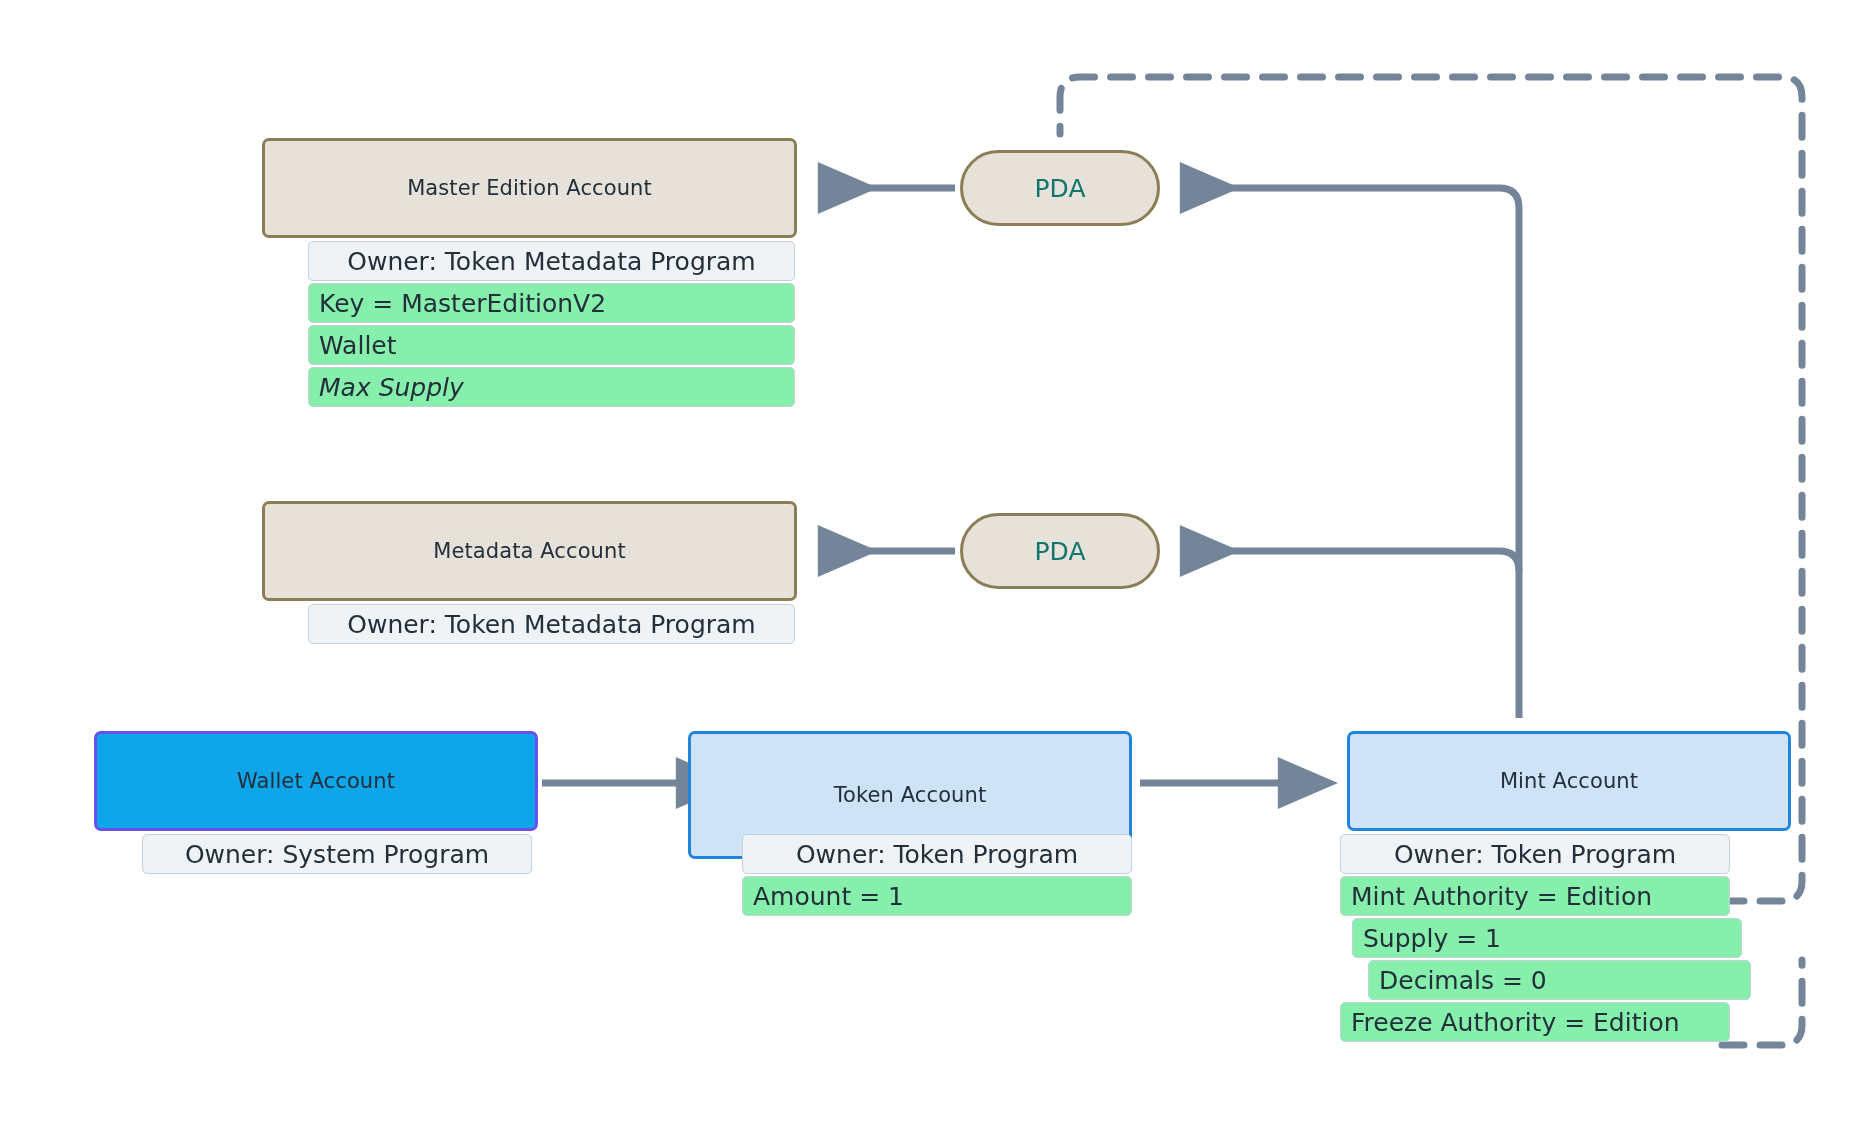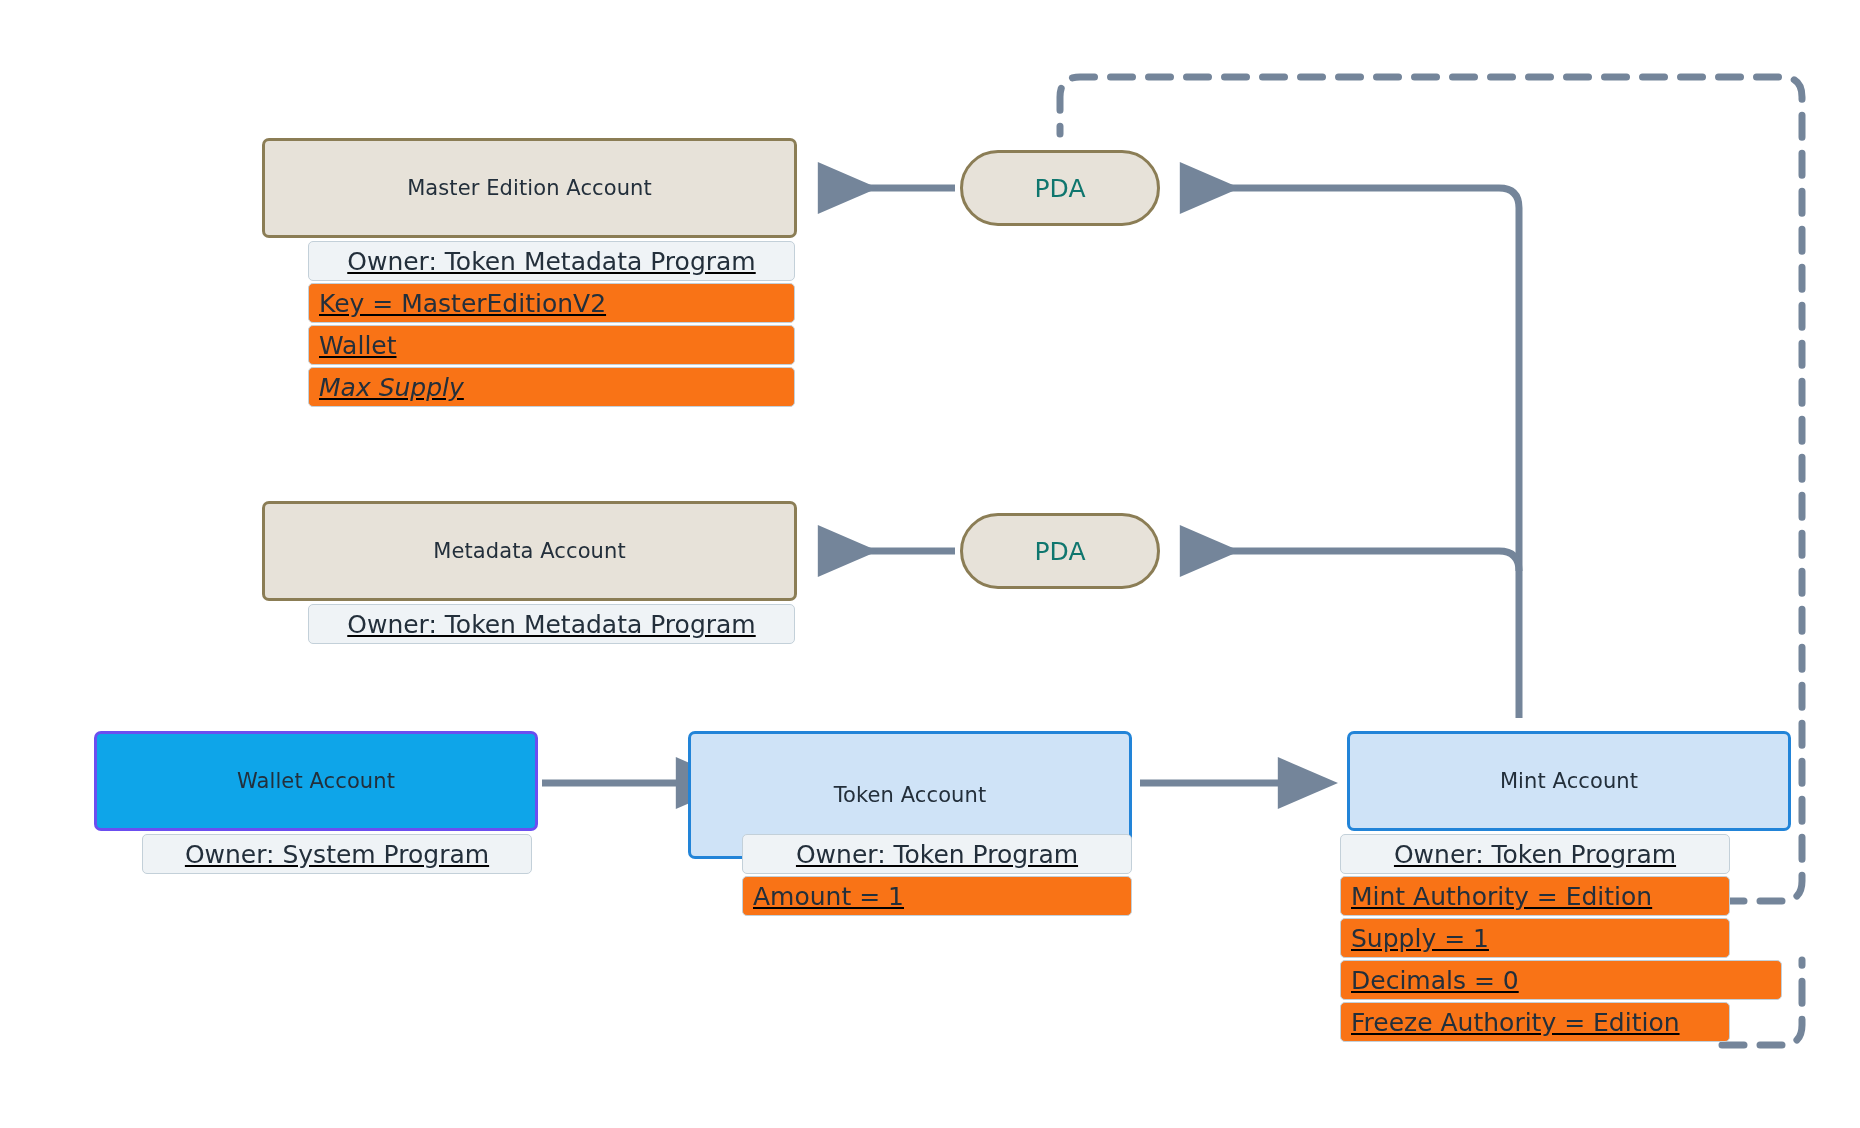--- a/index.html
+++ b/index.html
@@ -48,32 +48,31 @@
     background: #cfe3f7;
     border: 3px solid #2284d8;
   }
   .node-header.purple {
     background: #0ea5e9;
     border: 3px solid #6b4ef0;
   }
 
   .attrs {
     position: absolute;
-    text-decoration: underline;
   }
   .attr-row {
     border: 1.6px solid #c3d0d9;
     border-radius: 5px;
     font-size: 25px;
     color: #232f3b;
     display: flex;
     align-items: center;
     height: 40px;
     margin-bottom: 2px;
-    background: #f97316;
+    background: #86efac;
     padding: 0 10px;
     white-space: nowrap;
   }
   .attr-row.owner {
     background: #eff3f6;
     justify-content: center;
   }
   .attr-row.italic {
     font-style: italic;
   }
@@ -192,24 +191,24 @@
       <span>Mint Account</span>
     </div>
   </div>
   <div class="attrs" style="left:1340px; top:834px;">
     <div class="attr-row owner" style="width:390px;">
       <span>Owner: Token Program</span>
     </div>
     <div class="attr-row" style="width:390px;">
       <span>Mint Authority = Edition</span>
     </div>
-    <div class="attr-row" style="width:390px;">
+    <div class="attr-row" style="width:390px;margin-left:12px;">
       <span>Supply = 1</span>
     </div>
-    <div class="attr-row" style="width:442px;">
+    <div class="attr-row" style="width:383px;margin-left:28px;">
       <span>Decimals = 0</span>
     </div>
     <div class="attr-row" style="width:390px;">
       <span>Freeze Authority = Edition</span>
     </div>
   </div>
 
 </div>
 
 </body></html>

